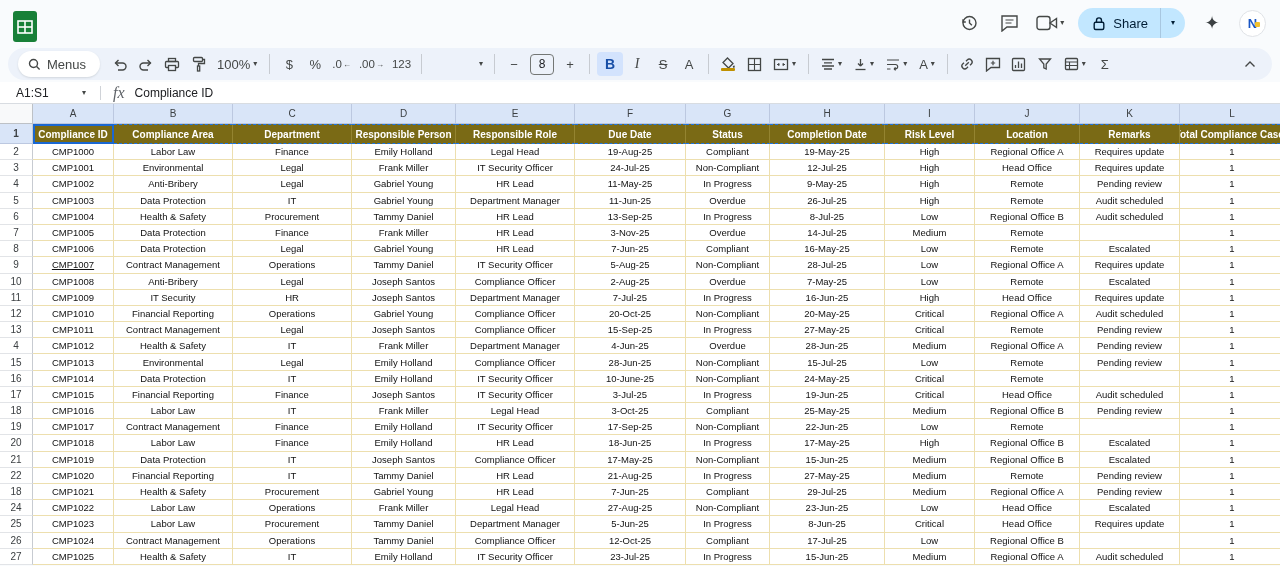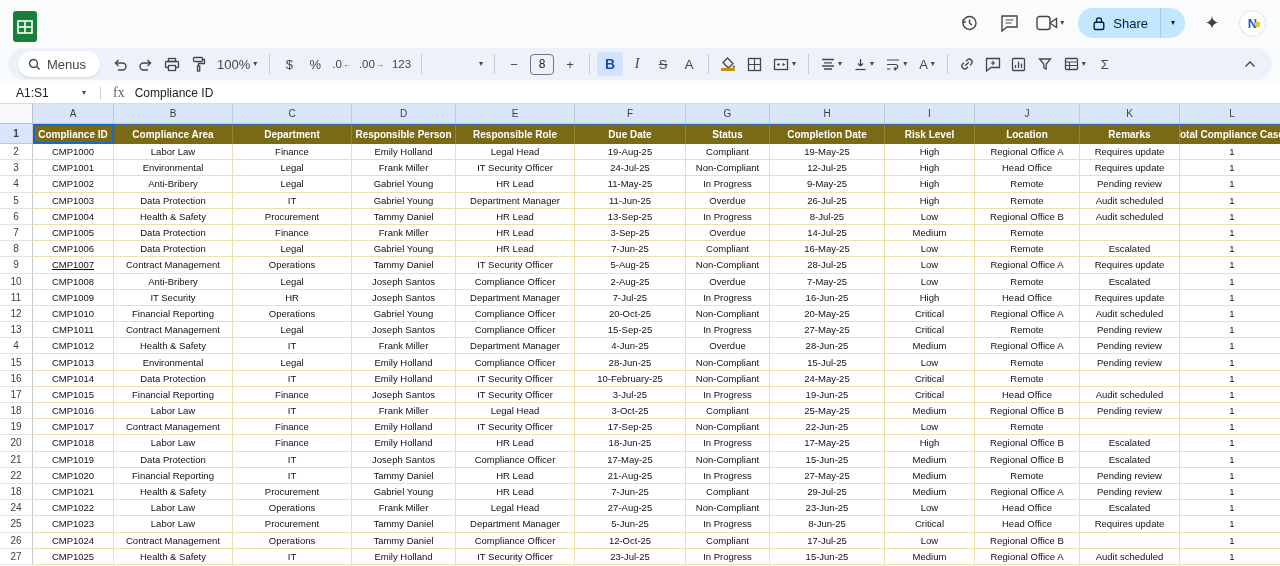--- a/index.html
+++ b/index.html
@@ -53,21 +53,21 @@
   .fill-bar { width:14px; height:3px; background:#bf9000; border-radius:1px; margin-top:-1px; }
   .font-dd { width:58px; display:flex; justify-content:flex-end; align-items:center; padding-right:4px; }
   .toolbar-spacer { flex:1; }
   svg.ic { display:block; }
 
   
   .formula-bar { height:22px; background:#fff; border-bottom:1px solid #d8dce1; display:flex; align-items:center; padding:0 6px; }
   .name-box { width:88px; display:flex; align-items:center; justify-content:space-between; padding:0 8px 0 10px; }
   .name-box-value { font-size:12px; color:#202124; }
   .fx-divider { width:1px; height:14px; background:#d0d3d8; margin:0 6px; }
-  .fx-label { font-family:"Liberation Serif", serif; font-size:14px; color:#5f6368; margin:0 10px 0 6px; }
+  .fx-label { font-family:"Liberation Serif", serif; font-style:italic; font-size:16px; color:#5f6368; margin:0 10px 0 6px; }
   .formula-value { font-size:12px; color:#202124; }
 
   
   .grid { width:1280px; height:461px; overflow:hidden; background:#fff; user-select:none; }
   .letters-row { display:flex; height:20px; background:#f8f9fa; }
   .corner-box { width:33px; flex:none; background:#f8f9fa; border-right:1px solid #bdc1c6; border-bottom:1px solid #bdc1c6; }
   .letter-cell { flex:none; height:20px; background:#d9e5f8; border-right:1px solid #bcc8e0; border-bottom:1px solid #bcc8e0;
     display:flex; align-items:center; justify-content:center; font-size:10px; color:#3c4043; }
   .sheet-row { display:flex; height:16.2px; }
   .header-sheet-row { height:20px; }
@@ -423,21 +423,21 @@
         <div class="cell" style="width: 100px;">Audit scheduled</div>
         <div class="cell" style="width: 105px;">1</div>
       </div>
       <div class="sheet-row">
         <div class="rownum">7</div>
         <div class="cell" style="width: 81px;">CMP1005</div>
         <div class="cell" style="width: 119px;">Data Protection</div>
         <div class="cell" style="width: 119px;">Finance</div>
         <div class="cell" style="width: 104px;">Frank Miller</div>
         <div class="cell" style="width: 119px;">HR Lead</div>
-        <div class="cell" style="width: 111px;">3-Sep-25</div>
+        <div class="cell" style="width: 111px;">3-Nov-25</div>
         <div class="cell" style="width: 84px;">Overdue</div>
         <div class="cell" style="width: 115px;">14-Jul-25</div>
         <div class="cell" style="width: 90px;">Medium</div>
         <div class="cell" style="width: 105px;">Remote</div>
         <div class="cell" style="width: 100px;"></div>
         <div class="cell" style="width: 105px;">1</div>
       </div>
       <div class="sheet-row">
         <div class="rownum">8</div>
         <div class="cell" style="width: 81px;">CMP1006</div>
@@ -558,21 +558,21 @@
         <div class="cell" style="width: 100px;">Pending review</div>
         <div class="cell" style="width: 105px;">1</div>
       </div>
       <div class="sheet-row">
         <div class="rownum">16</div>
         <div class="cell" style="width: 81px;">CMP1014</div>
         <div class="cell" style="width: 119px;">Data Protection</div>
         <div class="cell" style="width: 119px;">IT</div>
         <div class="cell" style="width: 104px;">Emily Holland</div>
         <div class="cell" style="width: 119px;">IT Security Officer</div>
-        <div class="cell" style="width: 111px;">10-February-25</div>
+        <div class="cell" style="width: 111px;">10-June-25</div>
         <div class="cell" style="width: 84px;">Non-Compliant</div>
         <div class="cell" style="width: 115px;">24-May-25</div>
         <div class="cell" style="width: 90px;">Critical</div>
         <div class="cell" style="width: 105px;">Remote</div>
         <div class="cell" style="width: 100px;"></div>
         <div class="cell" style="width: 105px;">1</div>
       </div>
       <div class="sheet-row">
         <div class="rownum">17</div>
         <div class="cell" style="width: 81px;">CMP1015</div>

